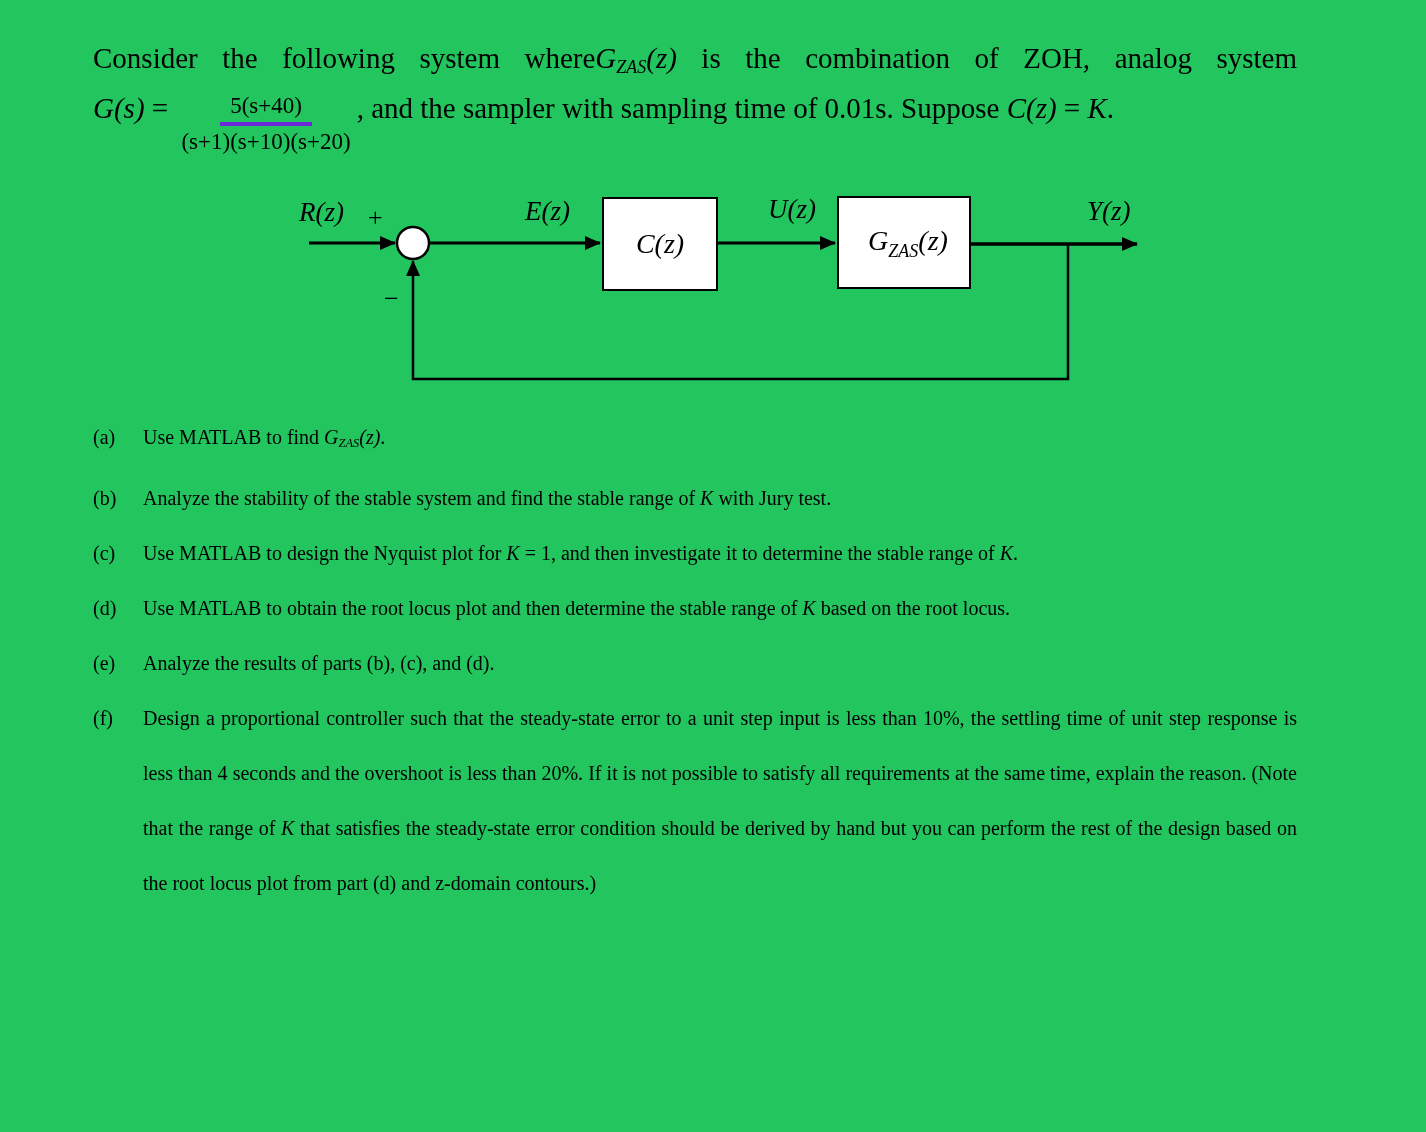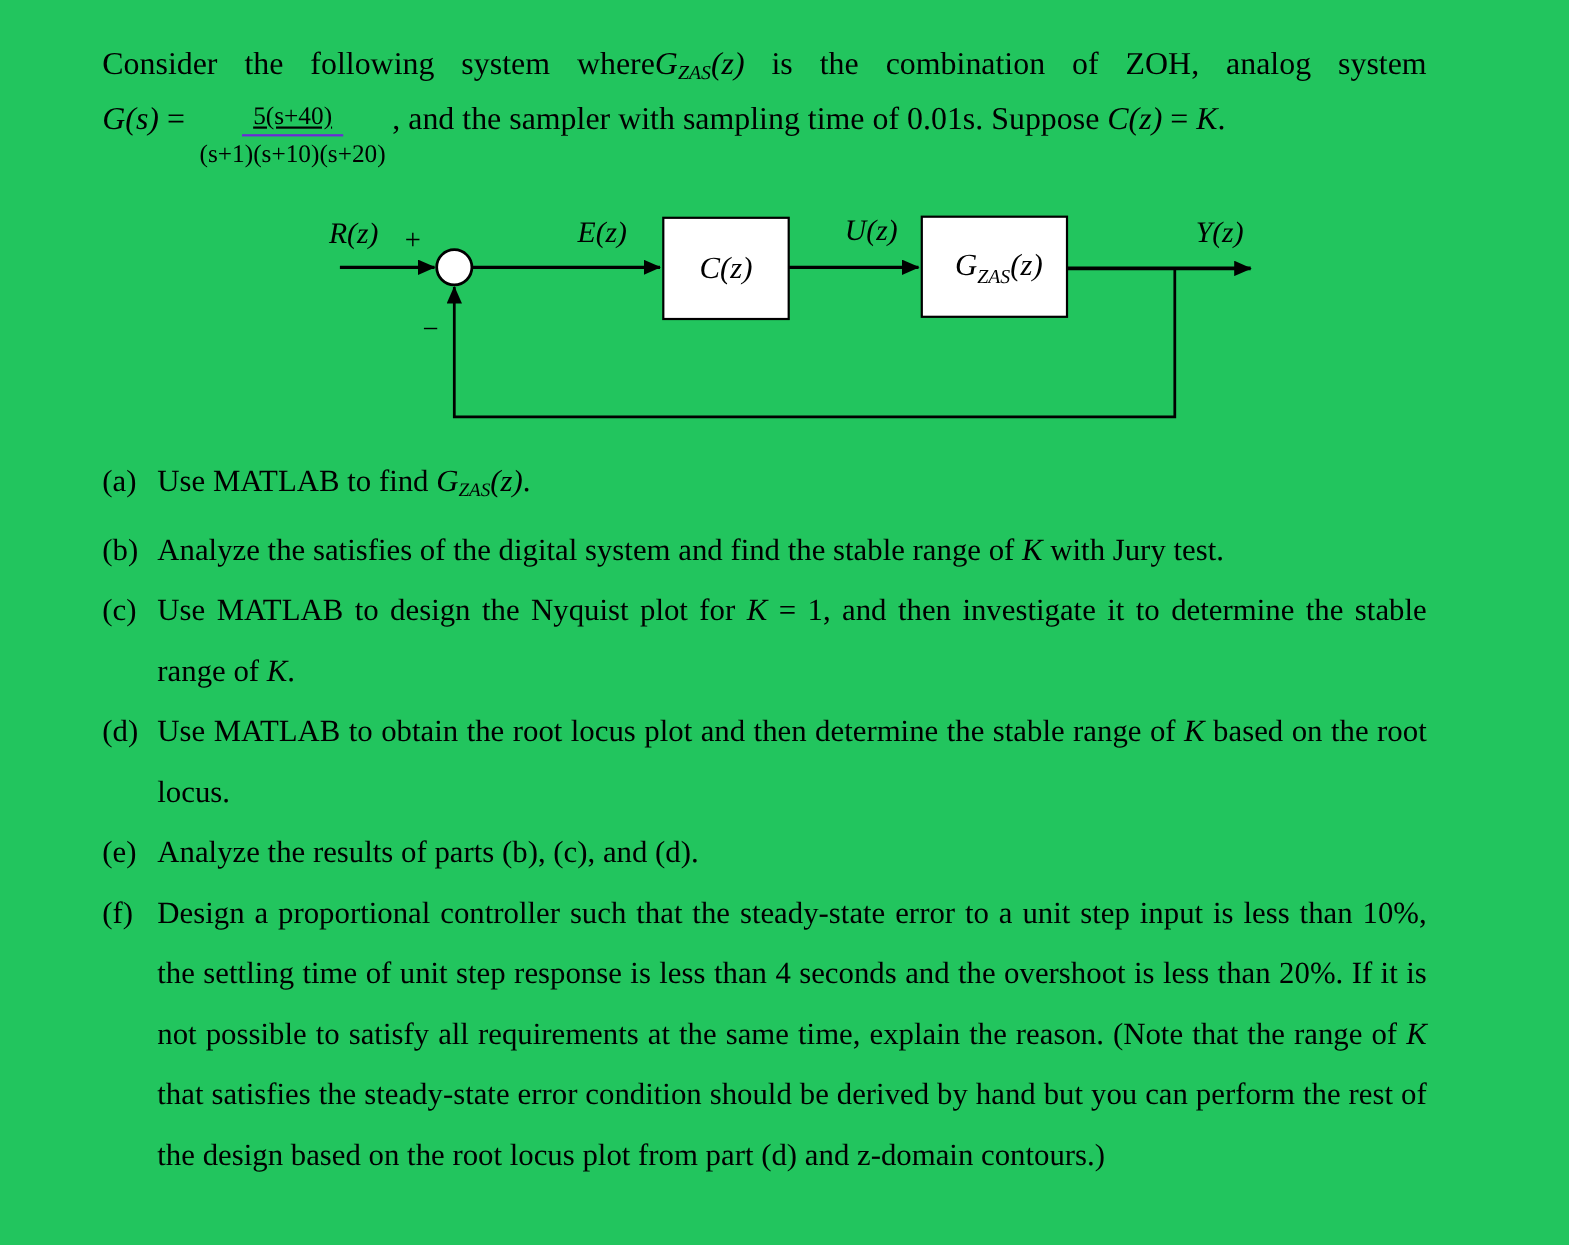--- a/index.html
+++ b/index.html
@@ -22,42 +22,42 @@
     position:absolute; left:93px; top:92px; width:1260px; height:72px;
     display:flex; align-items:flex-start;
     font-size:29px;
   }
   .eq-lhs { white-space:pre; }
   .fraction {
     display:inline-flex; flex-direction:column; align-items:center;
     font-size:23px; line-height:1.22; margin-left:6px;
     text-align:center;
   }
-  .fraction .num { padding:0 10px 2px 10px; border-bottom:2px solid #6d28d9;text-decoration:underline; }
+  .fraction .num { padding:0 10px 2px 10px; border-bottom:4px solid #6d28d9; }
   .fraction .den { padding-top:2px; }
   .eq-after { margin-left:6px; white-space:pre-wrap; }
   
   .seg-i { font-style:italic; }
   .seg-sub { font-style:italic; font-size:0.62em; vertical-align:-0.28em; }
   
   .diagram {
     position:absolute; left:290px; top:190px;
     width:870px; height:205px;
   }
   .diagram text {
     font-family:"Liberation Serif","DejaVu Serif",serif;
     fill:#000;
   }
   .sig-label { font-size:27px; font-style:italic; }
   .box-label { font-size:28px; font-style:italic; }
   .sign-label { font-size:26px; }
   
   .questions {
     position:absolute; left:93px; top:410px; width:1204px;
-    font-size:28px; line-height:55px;
+    font-size:20px; line-height:55px;
   }
   .q { text-align:justify; padding-left:50px; text-indent:-50px; }
   .qlabel { display:inline-block; width:50px; text-indent:0; }
   .qtext { white-space:normal; }
 </style>
 </head>
 <body>
 
 <div class="page">
 
@@ -103,21 +103,21 @@
     <text class="sig-label" x="768" y="218">U(z)</text>
     <text class="box-label" x="908" y="250" text-anchor="middle"><tspan>G</tspan><tspan dy="7" font-size="18">ZAS</tspan><tspan dy="-7" font-size="28">(z)</tspan></text>
     <text class="sig-label" x="1087" y="220">Y(z)</text>
   </svg>
 
   <div class="questions">
     <div class="q">
       <span class="qlabel">(a)</span><span class="qtext"><span>Use MATLAB to find </span><span class="seg-i">G</span><span class="seg-sub">ZAS</span><span class="seg-i">(z)</span><span>.</span></span>
     </div>
     <div class="q">
-      <span class="qlabel">(b)</span><span class="qtext"><span>Analyze the satisfies of the digital system and find the stable range of </span><span class="seg-i">K</span><span> with Jury test.</span></span>
+      <span class="qlabel">(b)</span><span class="qtext"><span>Analyze the stability of the stable system and find the stable range of </span><span class="seg-i">K</span><span> with Jury test.</span></span>
     </div>
     <div class="q">
       <span class="qlabel">(c)</span><span class="qtext"><span>Use MATLAB to design the Nyquist plot for </span><span class="seg-i">K</span><span> = 1, and then investigate it to determine the stable range of </span><span class="seg-i">K</span><span>.</span></span>
     </div>
     <div class="q">
       <span class="qlabel">(d)</span><span class="qtext"><span>Use MATLAB to obtain the root locus plot and then determine the stable range of </span><span class="seg-i">K</span><span> based on the root locus.</span></span>
     </div>
     <div class="q">
       <span class="qlabel">(e)</span><span class="qtext"><span>Analyze the results of parts (b), (c), and (d).</span></span>
     </div>

